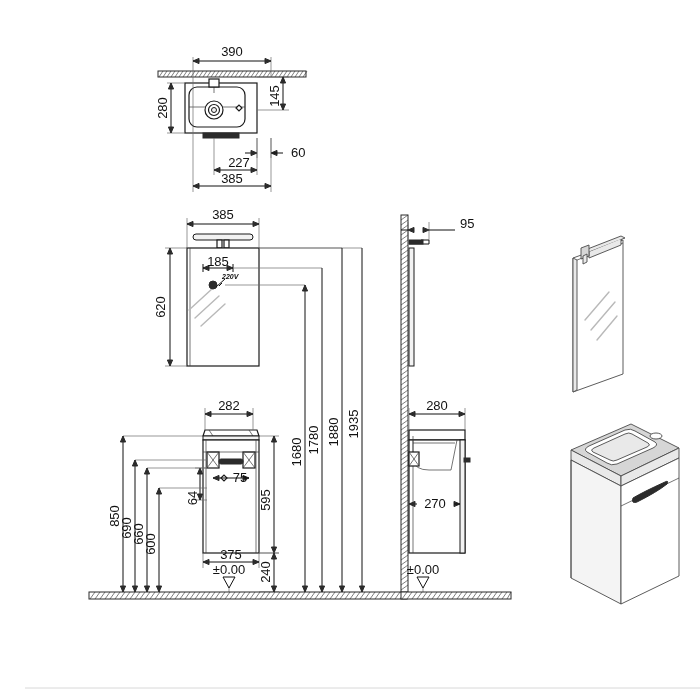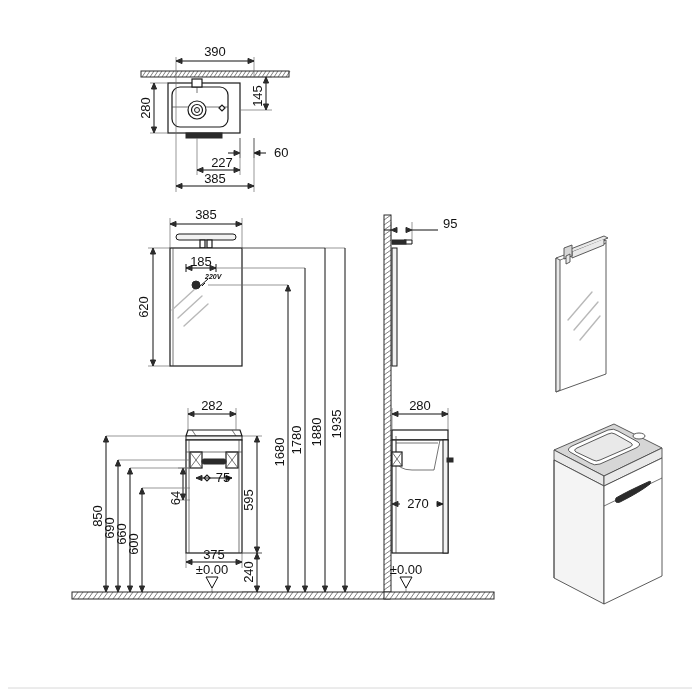--- a/index.html
+++ b/index.html
@@ -1,18 +1,18 @@
 <!DOCTYPE html>
 <html><head>
 <meta charset="utf-8">
 <style>
   html,body{margin:0;padding:0;background:#ffffff;}
   body{width:700px;height:700px;position:relative;overflow:hidden;
        font-family:"Liberation Sans", sans-serif;color:#1a1a1a;}
-  #stage{position:absolute;left:0;top:0;width:676px;height:700px;}
+  #stage{position:absolute;left:17px;top:0;width:676px;height:700px;}
   svg{display:block;}
   .dim{font-family:"Liberation Sans", sans-serif;font-size:13px;fill:#111;}
   .dimtiny{font-family:"Liberation Sans", sans-serif;font-size:7px;fill:#111;font-weight:bold;font-style:italic;}
   .ln{stroke:#111;stroke-width:1;fill:none;}
   .lnthin{stroke:#3a3a3a;stroke-width:0.7;fill:none;}
   .ext{stroke:#6a6a6a;stroke-width:0.7;fill:none;}
   .obj{stroke:#1a1a1a;stroke-width:1.2;fill:#ffffff;}
   .objf{stroke:#1a1a1a;stroke-width:1;fill:#f2f2f2;}
   .refl{stroke:#b9b9b9;stroke-width:1.4;fill:none;stroke-linecap:round;}
   .gnd{stroke:#2a2a2a;stroke-width:1;fill:#ffffff;}

